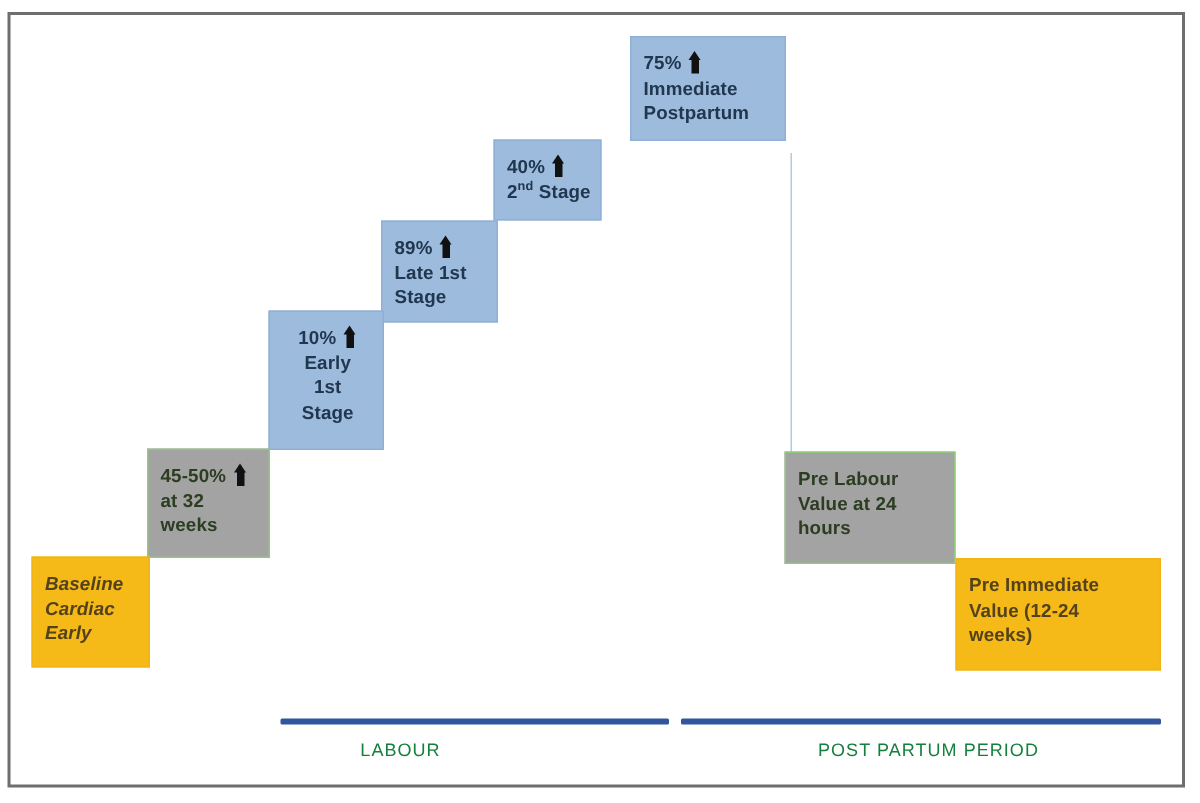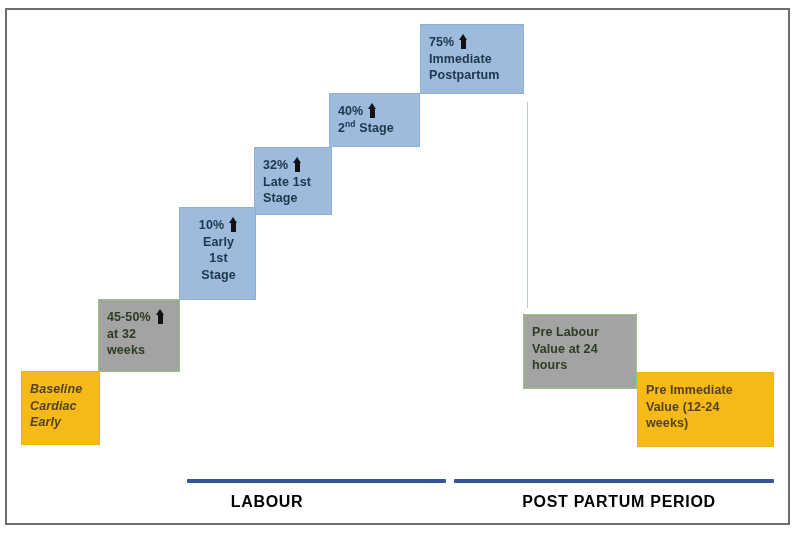--- a/index.html
+++ b/index.html
@@ -106,49 +106,49 @@
   }
   
   .period-bar {
     position: absolute;
     height: 4px;
     background: #31569e;
     border-radius: 1px;
   }
   .period-label {
     position: absolute;
-    font-size: 16px;
-    font-weight: bold;
+    font-size: 12px;
+    font-weight: normal;
     letter-spacing: 0.7px;
-    color: #000000;
+    color: #15803d;
     text-align: center;
     white-space: nowrap;
   }
 </style>
 </head>
 <body>
 
 <div id="canvas">
   <div id="figure-frame">
 
     <div id="drop-line"></div>
 
     <div class="step-box blue" style="left:413px; top:14px; width:104px; height:70px;">
       <span class="box-line"><span>75%</span><span class="arrow-up"></span></span>
       <span class="box-line">Immediate</span>
       <span class="box-line">Postpartum</span>
     </div>
 
-    <div class="step-box blue" style="left:322px; top:83px; width:91px; height:54px;">
+    <div class="step-box blue" style="left:322px; top:83px; width:72px; height:54px;">
       <span class="box-line"><span>40%</span><span class="arrow-up"></span></span>
       <span class="box-line"><span>2</span><sup class="ordinal">nd</sup><span> Stage</span></span>
     </div>
 
     <div class="step-box blue" style="left:247px; top:137px; width:78px; height:68px;">
-      <span class="box-line"><span>32%</span><span class="arrow-up"></span></span>
+      <span class="box-line"><span>89%</span><span class="arrow-up"></span></span>
       <span class="box-line">Late 1st</span>
       <span class="box-line">Stage</span>
     </div>
 
     <div class="step-box blue" style="left:172px; top:197px; width:77px; height:93px;text-align:center;">
       <span class="box-line"><span>10%</span><span class="arrow-up"></span></span>
       <span class="box-line">Early</span>
       <span class="box-line">1st</span>
       <span class="box-line">Stage</span>
     </div>
@@ -158,21 +158,21 @@
       <span class="box-line">at 32</span>
       <span class="box-line">weeks</span>
     </div>
 
     <div class="step-box orange" style="left:14px; top:361px; width:79px; height:74px;font-style:italic;">
       <span class="box-line">Baseline</span>
       <span class="box-line">Cardiac</span>
       <span class="box-line">Early</span>
     </div>
 
-    <div class="step-box green" style="left:516px; top:304px; width:114px; height:75px;">
+    <div class="step-box green" style="left:516px; top:291px; width:114px; height:75px;">
       <span class="box-line">Pre Labour</span>
       <span class="box-line">Value at 24</span>
       <span class="box-line">hours</span>
     </div>
 
     <div class="step-box orange" style="left:630px; top:362px; width:137px; height:75px;">
       <span class="box-line">Pre Immediate</span>
       <span class="box-line">Value (12-24</span>
       <span class="box-line">weeks)</span>
     </div>

